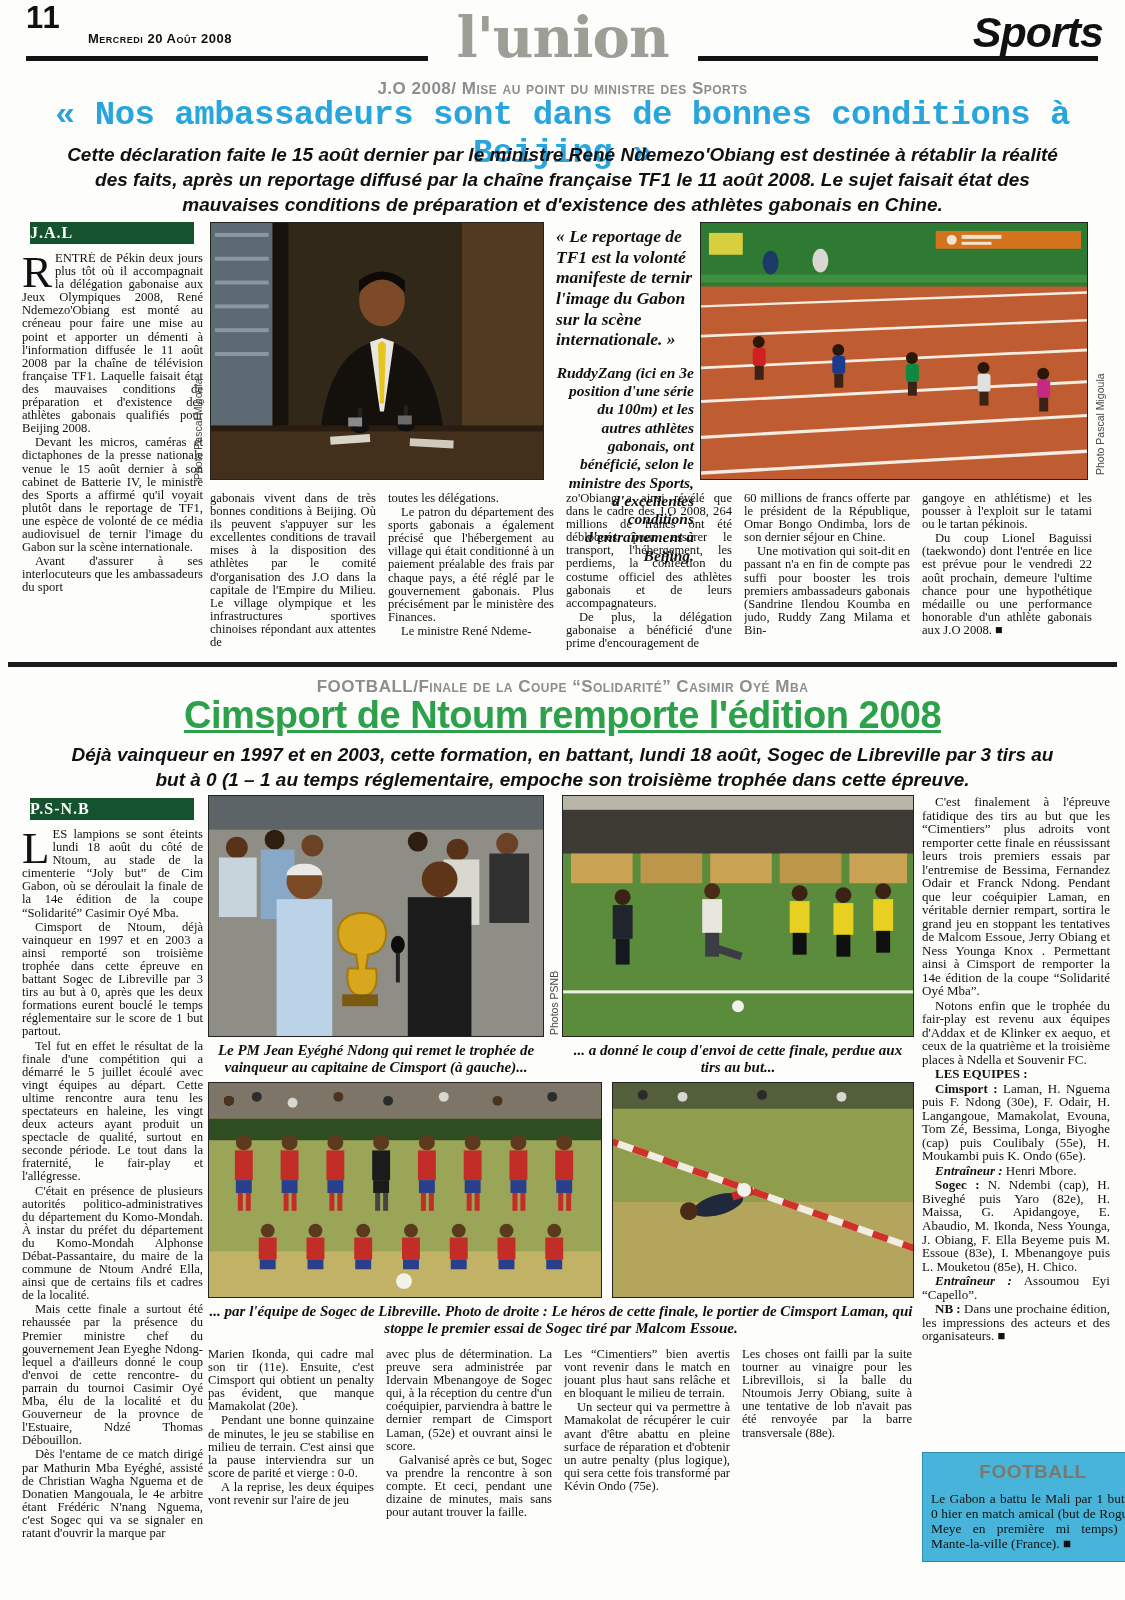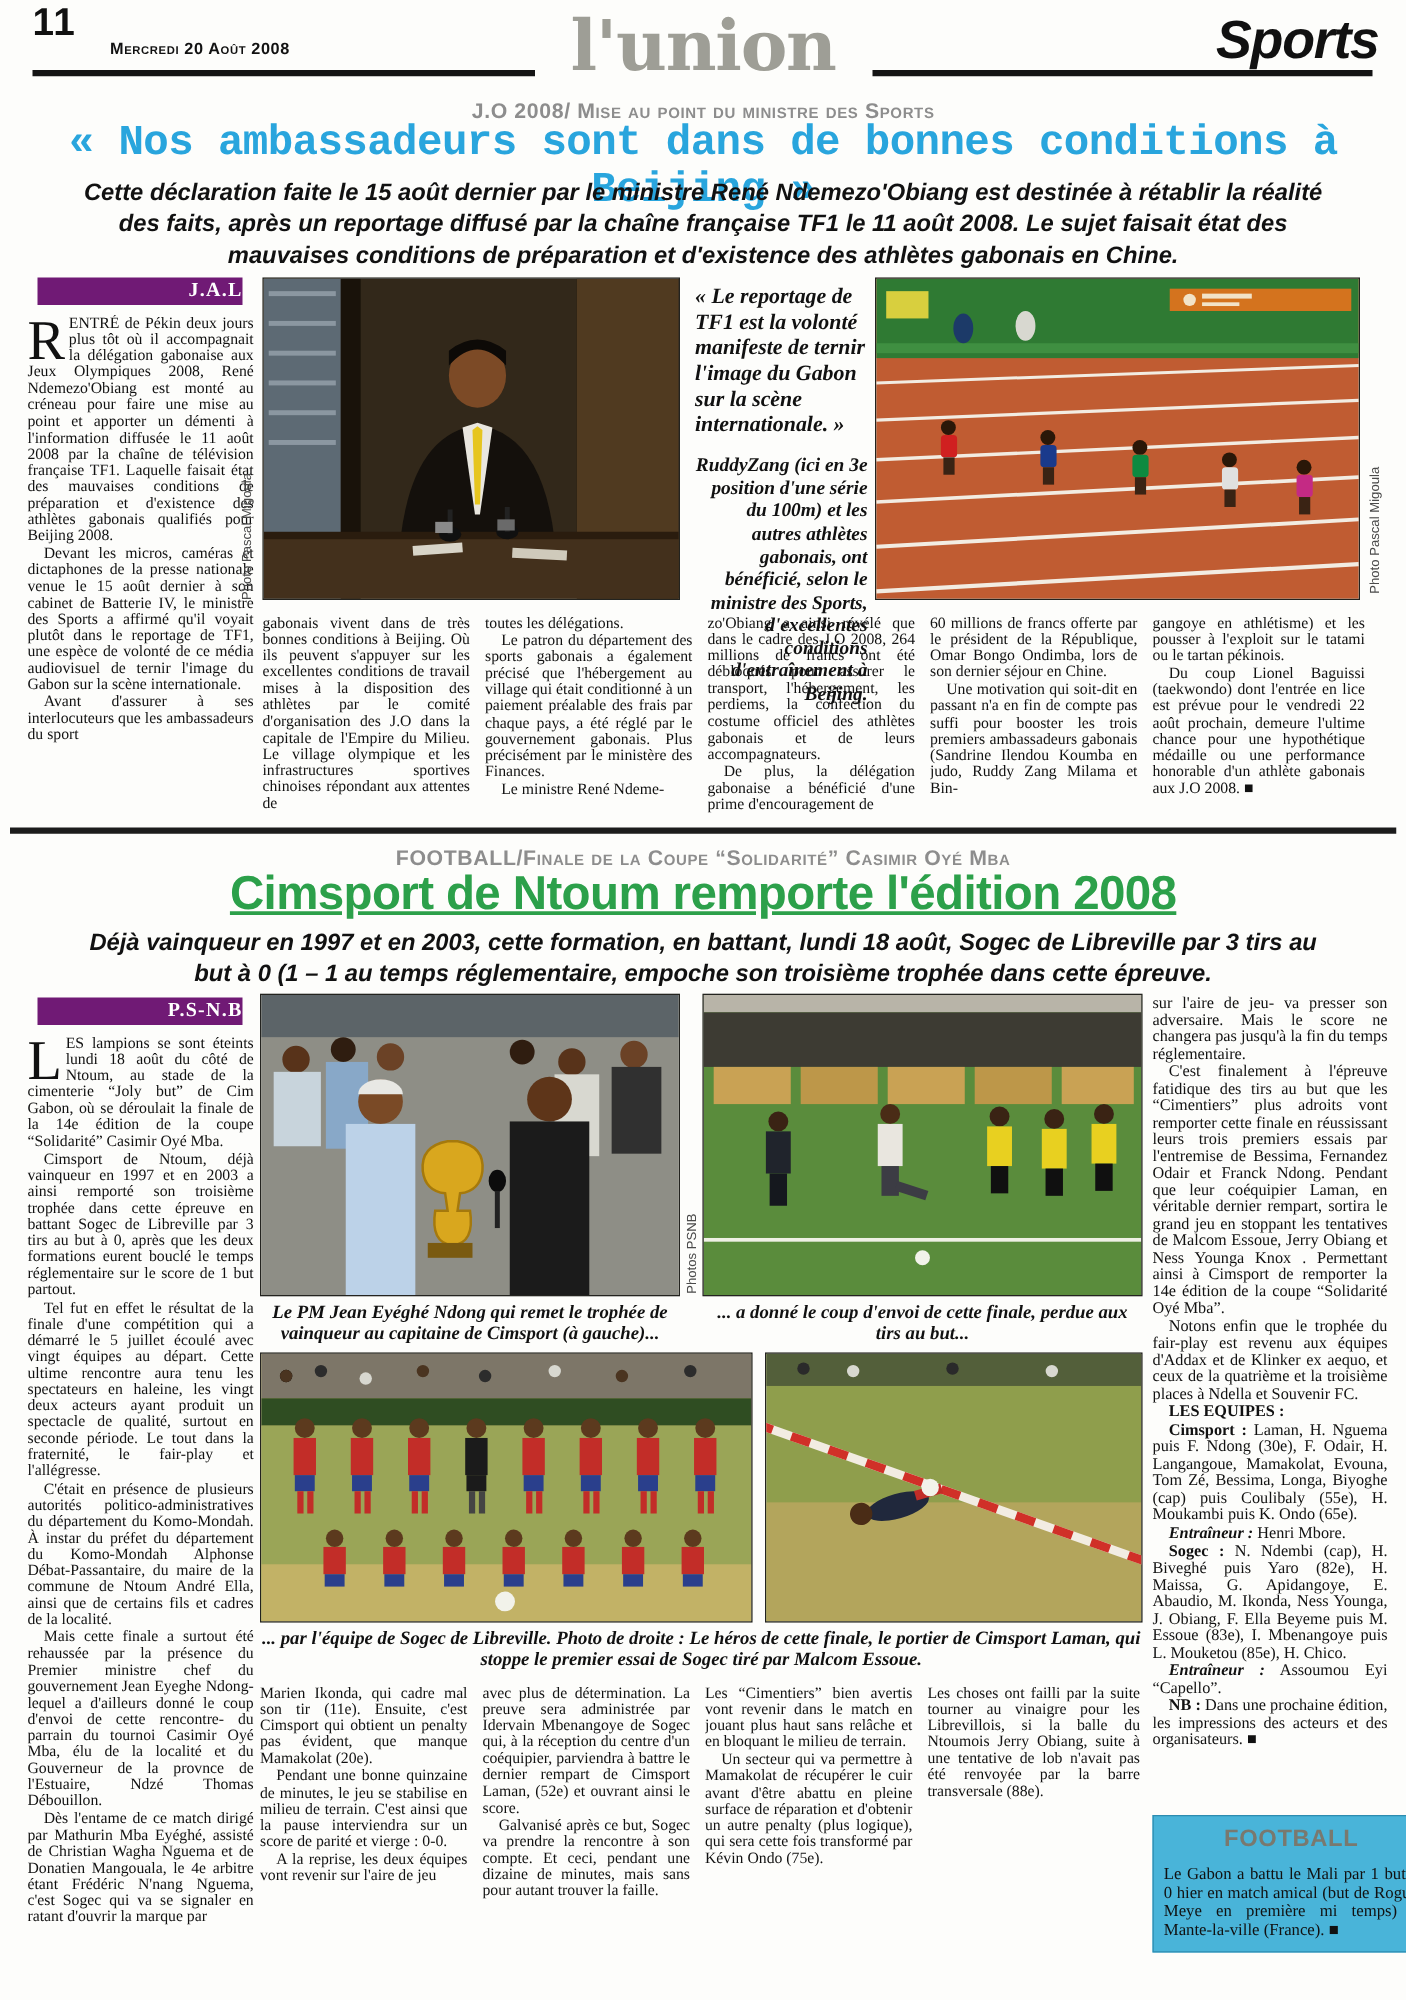--- a/index.html
+++ b/index.html
@@ -24,21 +24,21 @@
   
   .kicker{width:1125px;text-align:center;font-family:"Liberation Sans",sans-serif;
           font-weight:bold;font-size:17px;color:#8d8d8d;font-variant:small-caps;letter-spacing:.5px;}
   .headline{width:1125px;text-align:center;font-family:"Liberation Sans",sans-serif;
             font-weight:bold;letter-spacing:-.5px;}
   .headline-blue{color:#29a5dd;font-size:34px;}
   .headline-green{color:#2ca04a;font-size:38px;}
   .standfirst{left:55px;width:1015px;text-align:center;
               font-family:"Liberation Sans",sans-serif;font-style:italic;font-weight:bold;
               font-size:19px;line-height:1.32;}
-  .byline-box{background:#701a75;color:#fff;text-align:right;font-weight:bold;
+  .byline-box{background:#14532d;color:#fff;text-align:left;font-weight:bold;
               font-size:16px;letter-spacing:1px;padding:2px 0;}
   .txtcol{font-size:12.6px;line-height:1.04;text-align:justify;overflow:hidden;}
   .txtcol p{margin:0 0 1px 0;text-indent:13px;}
   .txtcol p.first{text-indent:0;}
   .dropcap{float:left;font-size:45px;line-height:.82;padding:2px 3px 0 0;font-family:"Liberation Serif",serif;}
   .photo{border:1px solid #23231f;background:#cfcfc8;box-sizing:border-box;}
   .photo svg{display:block;width:100%;height:100%;}
   .photo-credit{font-family:"Liberation Sans",sans-serif;font-size:10.5px;color:#4a4a4a;
                 writing-mode:vertical-rl;transform:rotate(180deg);white-space:nowrap;}
   .caption{font-weight:bold;font-style:italic;font-size:15px;line-height:1.12;text-align:center;}
@@ -410,21 +410,20 @@
   </div>
   <div class="abs txtcol" style="left:564px;top:1348px;width:166px;height:250px;">
     <p class="first">Les “Cimentiers” bien avertis vont revenir dans le match en jouant plus haut sans relâche et en bloquant le milieu de terrain.</p>
     <p>Un secteur qui va permettre à Mamakolat de récupérer le cuir avant d'être abattu en pleine surface de réparation et d'obtenir un autre penalty (plus logique), qui sera cette fois transformé par Kévin Ondo (75e).</p>
   </div>
   <div class="abs txtcol" style="left:742px;top:1348px;width:170px;height:250px;">
     <p class="first">Les choses ont failli par la suite tourner au vinaigre pour les Librevillois, si la balle du Ntoumois Jerry Obiang, suite à une tentative de lob n'avait pas été renvoyée par la barre transversale (88e).</p>
   </div>
 
   <div class="abs txtcol colR" style="left:922px;top:795px;width:188px;height:650px;font-size:13px;">
-    <p class="first">sur l'aire de jeu- va presser son adversaire. Mais le score ne changera pas jusqu'à la fin du temps réglementaire.</p>
     <p>C'est finalement à l'épreuve fatidique des tirs au but que les “Cimentiers” plus adroits vont remporter cette finale en réussissant leurs trois premiers essais par l'entremise de Bessima, Fernandez Odair  et Franck Ndong. Pendant que leur coéquipier Laman, en véritable dernier rempart, sortira le grand jeu en stoppant les tentatives de Malcom Essoue, Jerry Obiang et Ness Younga Knox . Permettant ainsi à Cimsport de remporter la 14e édition de la coupe “Solidarité Oyé Mba”.</p>
     <p>Notons enfin que le trophée du fair-play est revenu aux équipes d'Addax et de Klinker ex aequo, et ceux de la quatrième et la troisième places à Ndella et Souvenir FC.</p>
     <p class="lbl-b">LES EQUIPES :</p>
     <p><span class="lbl-b">Cimsport :</span><span> Laman, H. Nguema puis F. Ndong (30e), F. Odair, H. Langangoue, Mamakolat, Evouna, Tom Zé, Bessima, Longa, Biyoghe (cap) puis Coulibaly (55e), H. Moukambi puis K. Ondo (65e).</span></p>
     <p><span class="lbl-bi">Entraîneur :</span><span> Henri Mbore.</span></p>
     <p><span class="lbl-b">Sogec :</span><span> N. Ndembi (cap), H. Biveghé puis Yaro (82e), H. Maissa, G. Apidangoye, E. Abaudio, M. Ikonda, Ness Younga, J. Obiang, F. Ella Beyeme puis M. Essoue (83e), I. Mbenangoye puis L. Mouketou (85e), H. Chico.</span></p>
     <p><span class="lbl-bi">Entraîneur :</span><span> Assoumou Eyi “Capello”.</span></p>
     <p><span class="lbl-b">NB :</span><span> Dans une prochaine édition, les impressions des acteurs et des organisateurs.   ■</span></p>
   </div>
 

